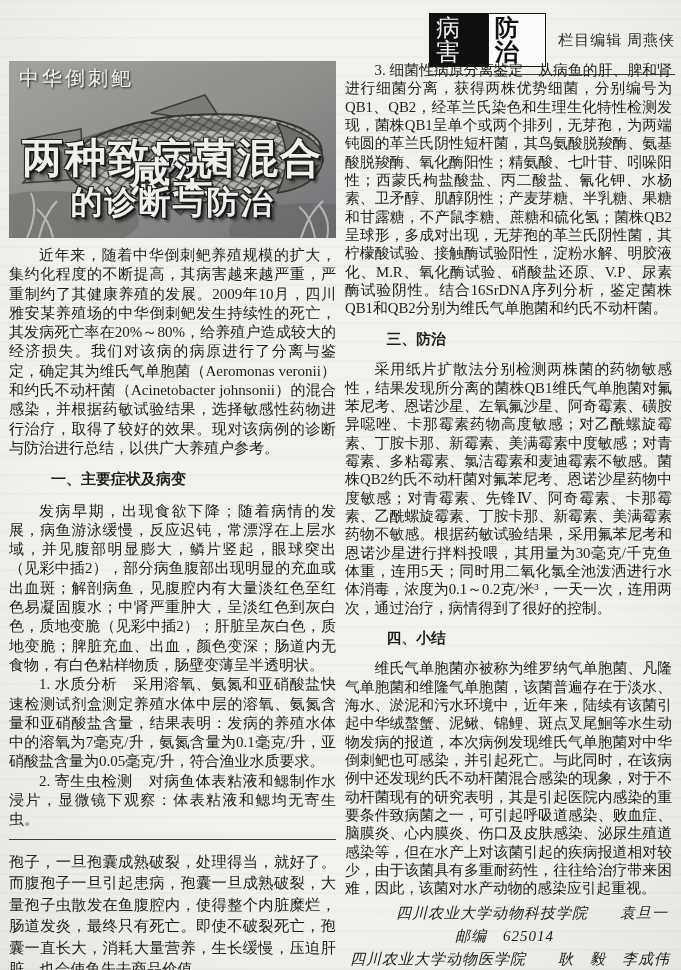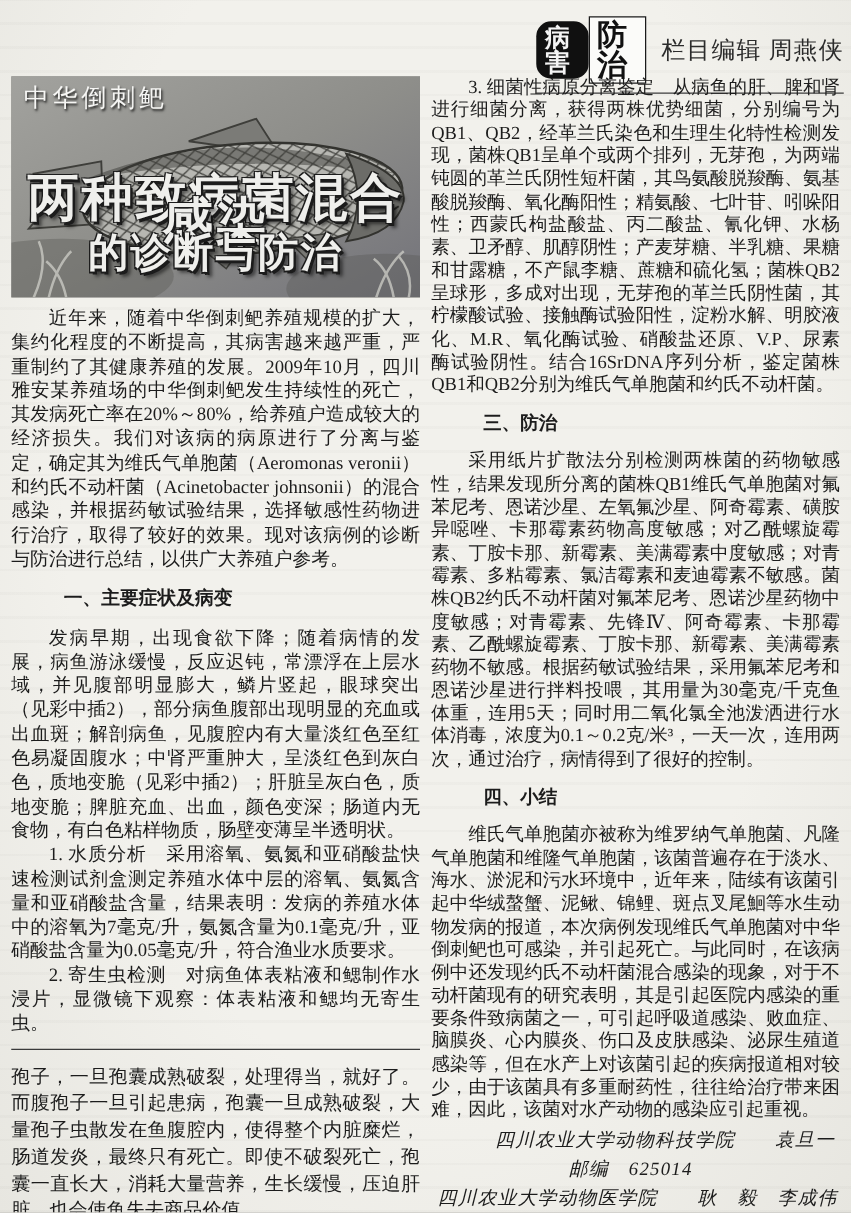--- a/index.html
+++ b/index.html
@@ -15,25 +15,25 @@
     content:"";position:absolute;inset:0;pointer-events:none;
     background:
       repeating-linear-gradient(0deg, rgba(90,90,90,.05) 0 2px, transparent 2px 19px);
     mix-blend-mode:multiply;opacity:.5;
   }
 
   
   .masthead{position:absolute;top:13px;right:6px;width:246px;padding-bottom:7px;
     border-bottom:1.5px solid #3c3c3c;display:flex;align-items:center;}
   .badge-dark{background:#101010;color:#f4f4f4;font-family:"DejaVu Sans","Liberation Sans",sans-serif;
-    font-weight:bold;font-size:20px;letter-spacing:5px;padding:3px 2px 3px 7px;line-height:1;border-radius:12px;}
+    font-weight:normal;font-size:24px;letter-spacing:5px;padding:3px 2px 3px 7px;line-height:1;}
   .badge-light{background:#fbfbf9;color:#111;border:1.5px solid #1a1a1a;
     font-family:"DejaVu Sans","Liberation Sans",sans-serif;font-weight:bold;font-size:24px;
     letter-spacing:5px;padding:2px 1px 2px 6px;line-height:1;}
-  .editor{font-size:19px;color:#2b2b2b;margin-left:12px;letter-spacing:1px;white-space:nowrap;}
+  .editor{font-size:15px;color:#2b2b2b;margin-left:12px;letter-spacing:1px;white-space:nowrap;}
 
   
   .content{position:absolute;top:61px;left:9px;width:663px;display:flex;gap:9px;}
   .col{width:327px;text-align:justify;}
   .col-left{font-size:15px;line-height:19.3px;}
   .col-right{font-size:14.8px;line-height:18.35px;}
   .col p{margin:0;text-indent:2em;}
   .col h3{margin:12px;font-size:inherit;line-height:inherit;font-weight:bold;text-indent:2em;}
 
   

